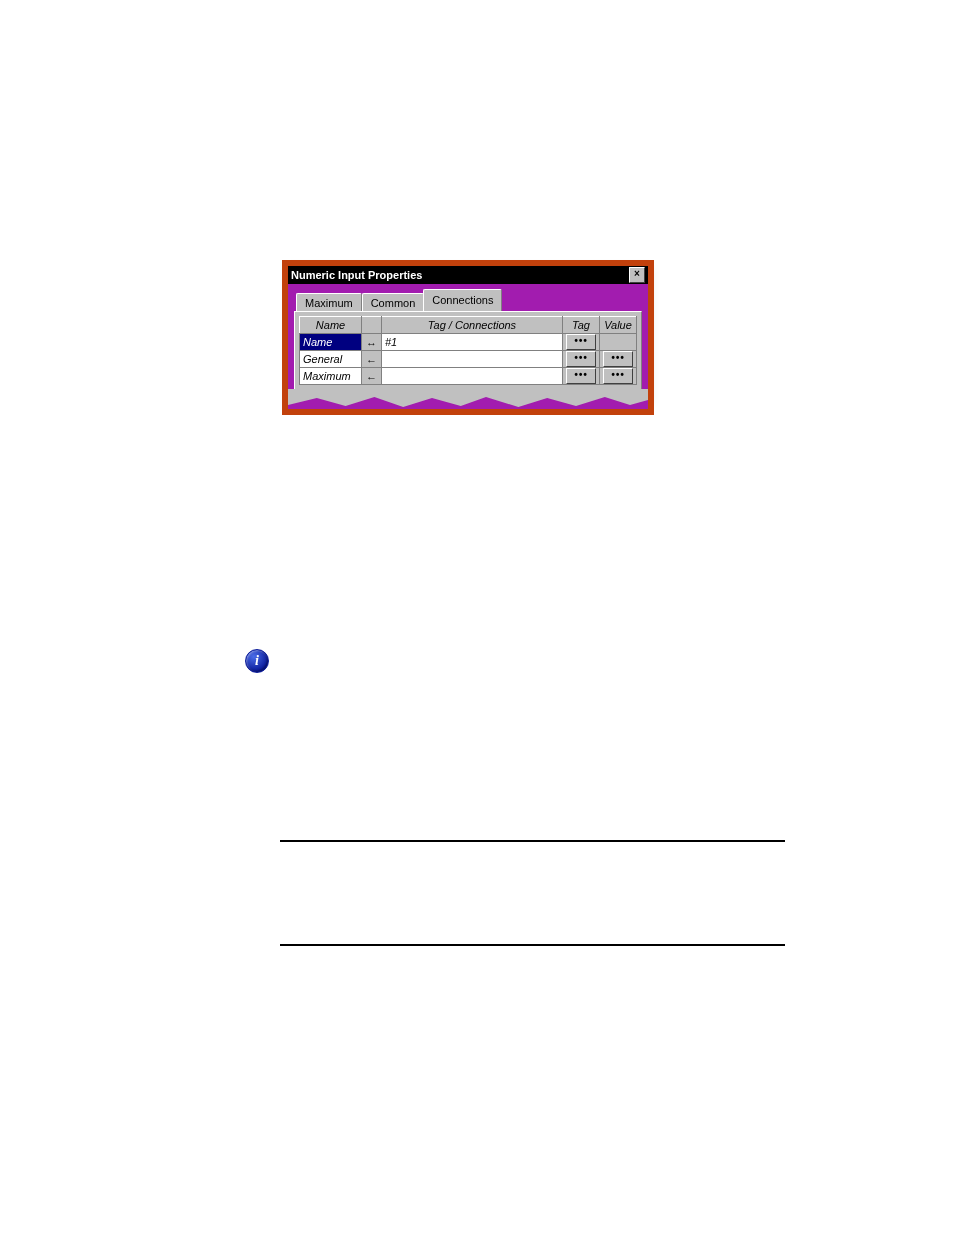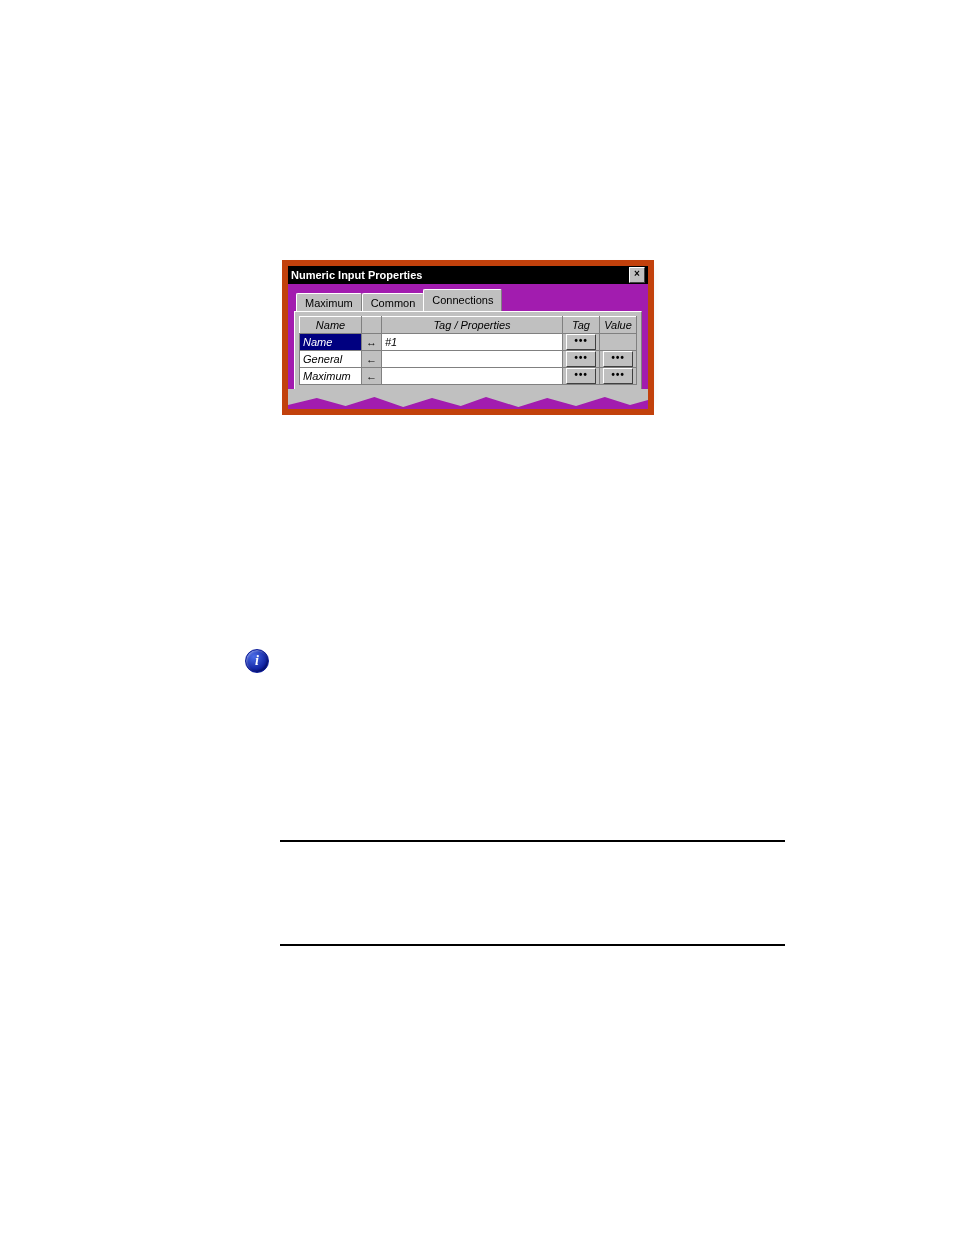--- a/index.html
+++ b/index.html
@@ -228,21 +228,21 @@
       <div class="tab inactive">Maximum</div>
       <div class="tab inactive">Common</div>
       <div class="tab active">Connections</div>
     </div>
     <div class="tab-panel">
       <table class="grid">
         <tbody>
             <tr>
           <th class="col-name">Name</th>
           <th class="col-arr"></th>
-          <th class="col-expr">Tag / Properties</th>
+          <th class="col-expr">Tag / Connections</th>
           <th class="col-btn">Tag</th>
           <th class="col-btn">Value</th>
         </tr>
         <tr>
           <td class="col-name sel-cell">Name</td>
           <td class="col-arr hdr-cell"><span class="arr">↔</span></td>
           <td class="col-expr">#1</td>
           <td class="col-btn hdr-cell"><span class="ellipsis-btn">•••</span></td>
           <td class="col-btn hdr-cell"></td>
         </tr>

